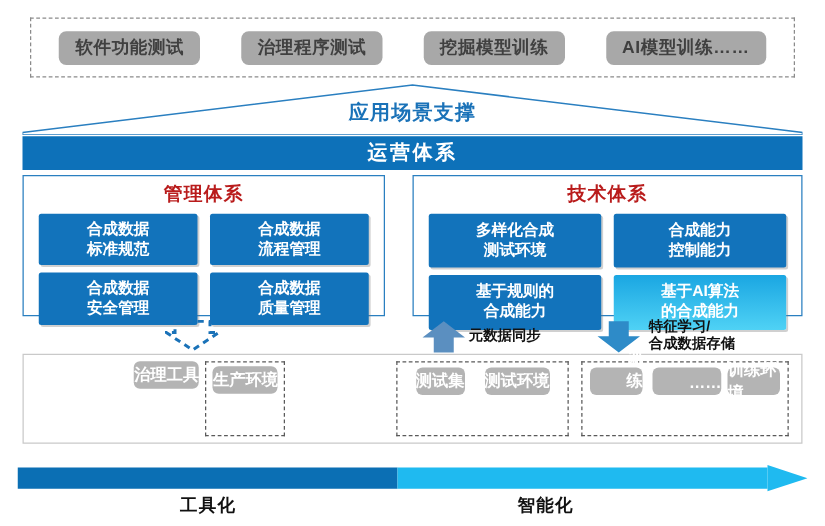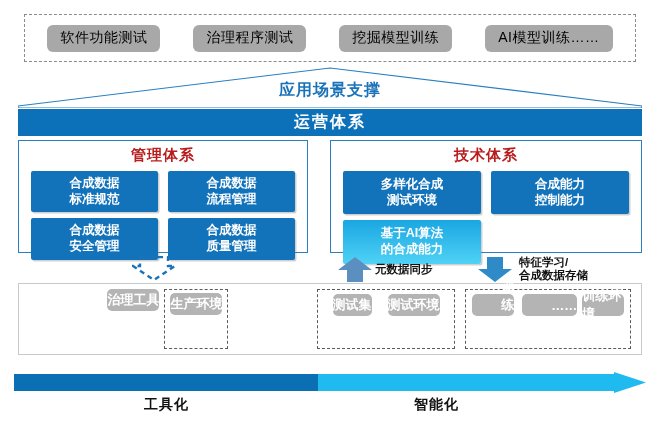--- a/index.html
+++ b/index.html
@@ -3,21 +3,21 @@
 <meta charset="utf-8">
 <style>
   html,body{margin:0;padding:0;background:#fff;}
   body{width:660px;height:421px;position:relative;overflow:hidden;
        font-family:"Liberation Sans","DejaVu Sans",sans-serif;}
 
   
   #scenario-strip{position:absolute;left:24px;top:14px;width:612px;height:48px;
        border:1.5px dashed #8b8b8b;box-sizing:border-box;
        display:flex;align-items:center;justify-content:space-around;padding:0 6px;}
-  .pill{background:#a8a8a8;color:#000000;border-radius:6px;font-weight:normal;
+  .pill{background:#a8a8a8;color:#404040;border-radius:6px;font-weight:bold;
        display:flex;align-items:center;justify-content:center;
        font-size:14px;letter-spacing:.5px;white-space:nowrap;}
   #scenario-strip .pill{height:27px;padding:0 13px;}
 
   
   #scene-support{position:absolute;left:18px;top:66px;width:624px;height:42px;}
   #scene-support svg{position:absolute;left:0;top:0;}
   #scene-support .cap{position:absolute;left:0;top:14px;width:100%;text-align:center;
        color:#1a72b8;font-size:16px;font-weight:bold;letter-spacing:1px;}
 
@@ -120,20 +120,24 @@
   <div class="sys-title">技术体系</div>
   <div class="cell-grid">
     <div class="cell">
       <div>多样化合成</div>
       <div>测试环境</div>
     </div>
     <div class="cell">
       <div>合成能力</div>
       <div>控制能力</div>
     </div>
+    <div class="cell">
+      <div>基于规则的</div>
+      <div>合成能力</div>
+    </div>
     <div class="cell accent">
       <div>基于AI算法</div>
       <div>的合成能力</div>
     </div>
   </div>
 </div>
 
 <svg class="arrow-svg" id="dashed-down-arrow" width="44" height="26" viewBox="0 0 44 26">
   <polygon points="8,1 36,1 36,10 43,10 22,24 1,10 8,10" fill="none" stroke="#1a72b8" stroke-width="2.4" stroke-dasharray="5,4"></polygon>
 </svg>

